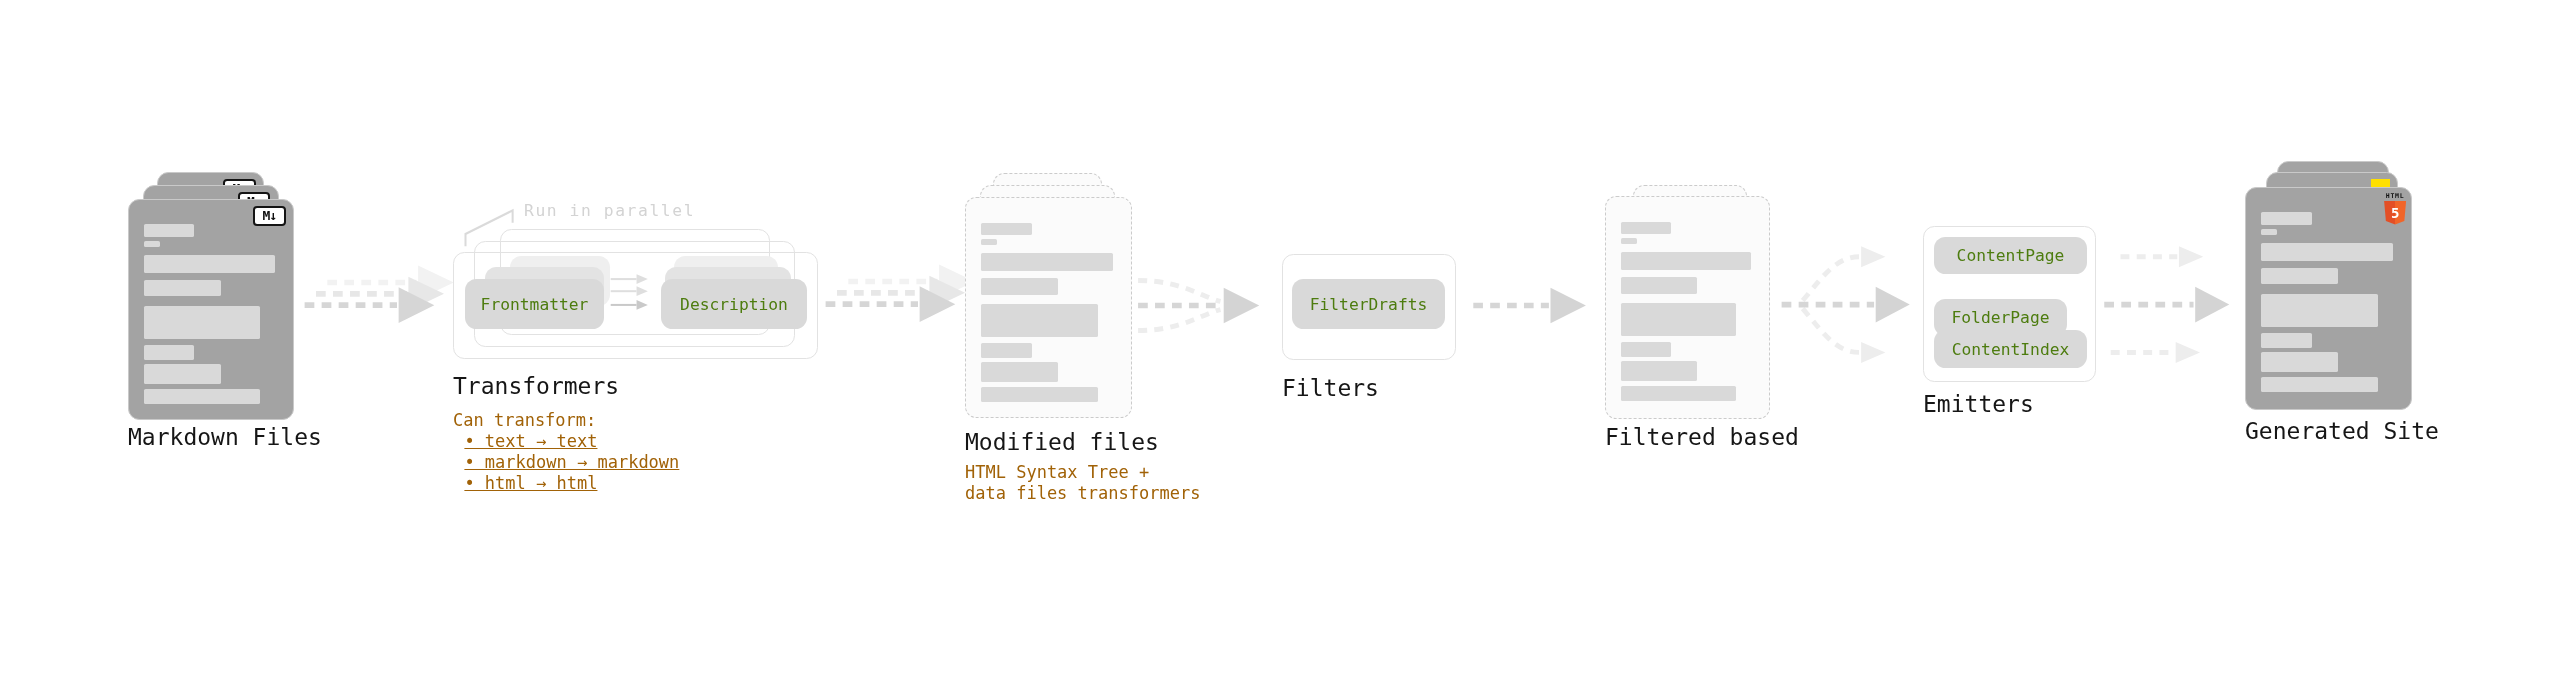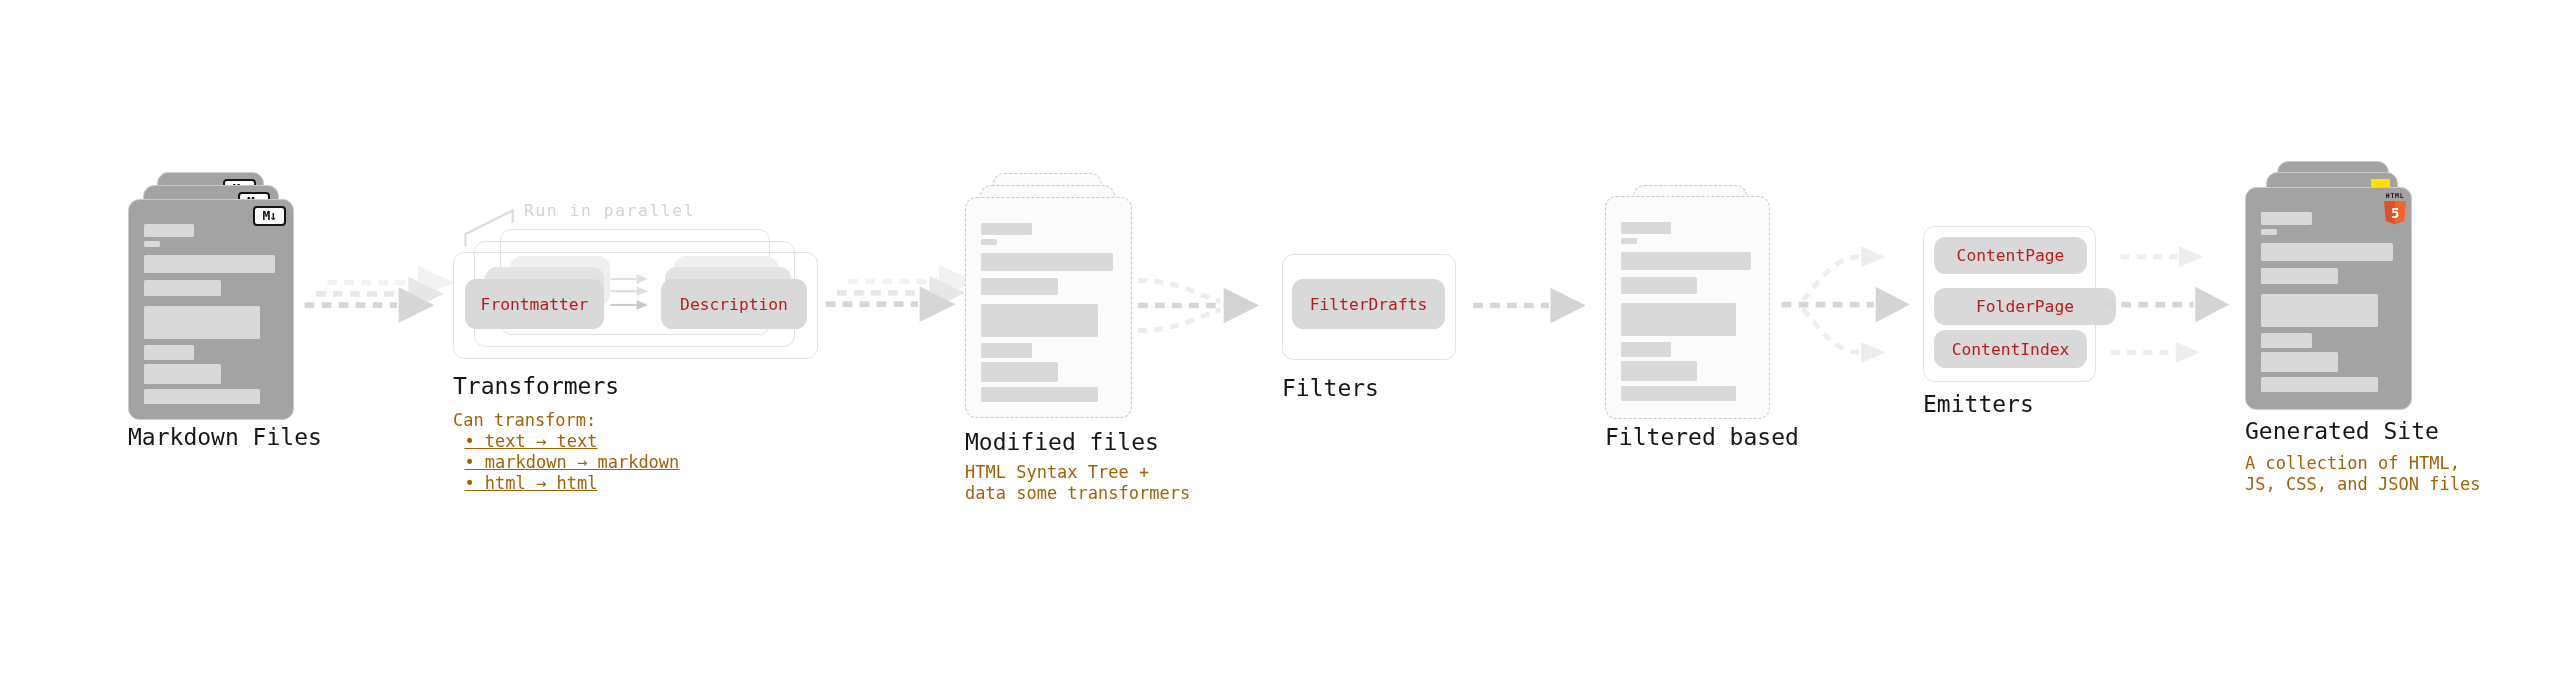--- a/index.html
+++ b/index.html
@@ -24,21 +24,21 @@
   .md-badge{
     position:absolute;right:7.3px;top:5.7px;width:32.5px;height:20.3px;background:#ffffff;
     border:2.4px solid #141414;border-radius:4.1px;display:flex;align-items:center;justify-content:center;
     font-weight:bold;font-size:13px;color:#111;box-sizing:border-box;letter-spacing:-0.8px;
   }
   
   .obox{position:absolute;border:1.6px solid #e2e2e2;border-radius:11.4px;box-sizing:border-box;background:transparent;}
   .obox.filled{background:#ffffff;}
   .btn{
     position:absolute;background:#d9d9d9;border-radius:11.4px;display:flex;align-items:center;justify-content:center;
-    font-size:16.3px;color:#b91c1c;white-space:nowrap;
+    font-size:16.3px;color:#4d7c0f;white-space:nowrap;
   }
   .ghost{position:absolute;border-radius:11.4px;}
   .g1{background:#e3e3e3;}
   .g2{background:#efefef;}
   
   .label{position:absolute;font-size:23px;color:#161616;white-space:nowrap;}
   .caption{position:absolute;font-size:17px;line-height:21px;color:#a16207;white-space:nowrap;}
   .caption .indent{padding-left:11.4px;text-decoration:underline;}
   .annotation{position:absolute;font-size:16.3px;color:#d3d3d3;white-space:nowrap;letter-spacing:1.6px;}
   
@@ -142,21 +142,21 @@
       <i class="bar b4"></i>
       <i class="bar b5"></i>
       <i class="bar b6"></i>
       <i class="bar b7"></i>
       <i class="bar b8"></i>
     </div>
   </div>
   <div class="label" style="left:965px;top:429px">Modified files</div>
   <div class="caption" style="left:965px;top:462px">
     <div>HTML Syntax Tree +</div>
-    <div>data some transformers</div>
+    <div>data files transformers</div>
   </div>
 
   <svg class="abs" style="left:1136px;top:274px" width="135" height="63" viewBox="0 0 166 78">
     <path d="M2,8 C55,8 80,28 104,34" fill="none" stroke="#ededed" stroke-width="6" stroke-dasharray="11 9"></path>
     <path d="M2,70 C55,70 80,50 104,44" fill="none" stroke="#ededed" stroke-width="6" stroke-dasharray="11 9"></path>
     <line x1="2" y1="39" x2="104" y2="39" stroke="#d6d6d6" stroke-width="7" stroke-dasharray="12 9"></line>
     <polygon points="108,17 152,39 108,61" fill="#d4d4d4"></polygon>
   </svg>
 
   <div class="obox filled" style="left:1282px;top:254px;width:174px;height:106px"></div>
@@ -187,21 +187,21 @@
     <path d="M28,78 C52,50 68,24 98,24" fill="none" stroke="#ededed" stroke-width="6" stroke-dasharray="11 9"></path>
     <polygon points="100,11 130,24 100,37" fill="#ededed"></polygon>
     <path d="M28,88 C52,116 68,142 98,142" fill="none" stroke="#ededed" stroke-width="6" stroke-dasharray="11 9"></path>
     <polygon points="100,129 130,142 100,155" fill="#ededed"></polygon>
     <line x1="2" y1="83" x2="116" y2="83" stroke="#d6d6d6" stroke-width="7" stroke-dasharray="12 9"></line>
     <polygon points="118,61 160,83 118,105" fill="#d4d4d4"></polygon>
   </svg>
 
   <div class="obox filled" style="left:1923px;top:226px;width:173px;height:156px"></div>
   <div class="btn" style="left:1934px;top:237px;width:153px;height:37px">ContentPage</div>
-  <div class="btn" style="left:1934px;top:288px;width:182px;height:37px">FolderPage</div>
+  <div class="btn" style="left:1934px;top:299px;width:133px;height:37px">FolderPage</div>
   <div class="btn" style="left:1934px;top:330px;width:153px;height:38px">ContentIndex</div>
   <div class="label" style="left:1923px;top:391px">Emitters</div>
 
   <svg class="abs" style="left:2101px;top:237px" width="138" height="136" viewBox="0 0 170 167">
     <line x1="24" y1="24" x2="94" y2="24" stroke="#ededed" stroke-width="6" stroke-dasharray="11 9"></line>
     <polygon points="96,11 126,24 96,37" fill="#ededed"></polygon>
     <line x1="4" y1="83" x2="114" y2="83" stroke="#d6d6d6" stroke-width="7" stroke-dasharray="12 9"></line>
     <polygon points="116,61 158,83 116,105" fill="#d4d4d4"></polygon>
     <line x1="12" y1="142" x2="90" y2="142" stroke="#ededed" stroke-width="6" stroke-dasharray="11 9"></line>
     <polygon points="92,129 122,142 92,155" fill="#ededed"></polygon>
@@ -226,19 +226,15 @@
       <i class="bar b2"></i>
       <i class="bar b3"></i>
       <i class="bar b4"></i>
       <i class="bar b5"></i>
       <i class="bar b6"></i>
       <i class="bar b7"></i>
       <i class="bar b8"></i>
     </div>
   </div>
   <div class="label" style="left:2245px;top:418px">Generated Site</div>
-  <div class="caption" style="left:2245px;top:453px">
-    <div>A collection of HTML,</div>
-    <div>JS, CSS, and JSON files</div>
-  </div>
 
 </div>
 
 
 </body></html>

